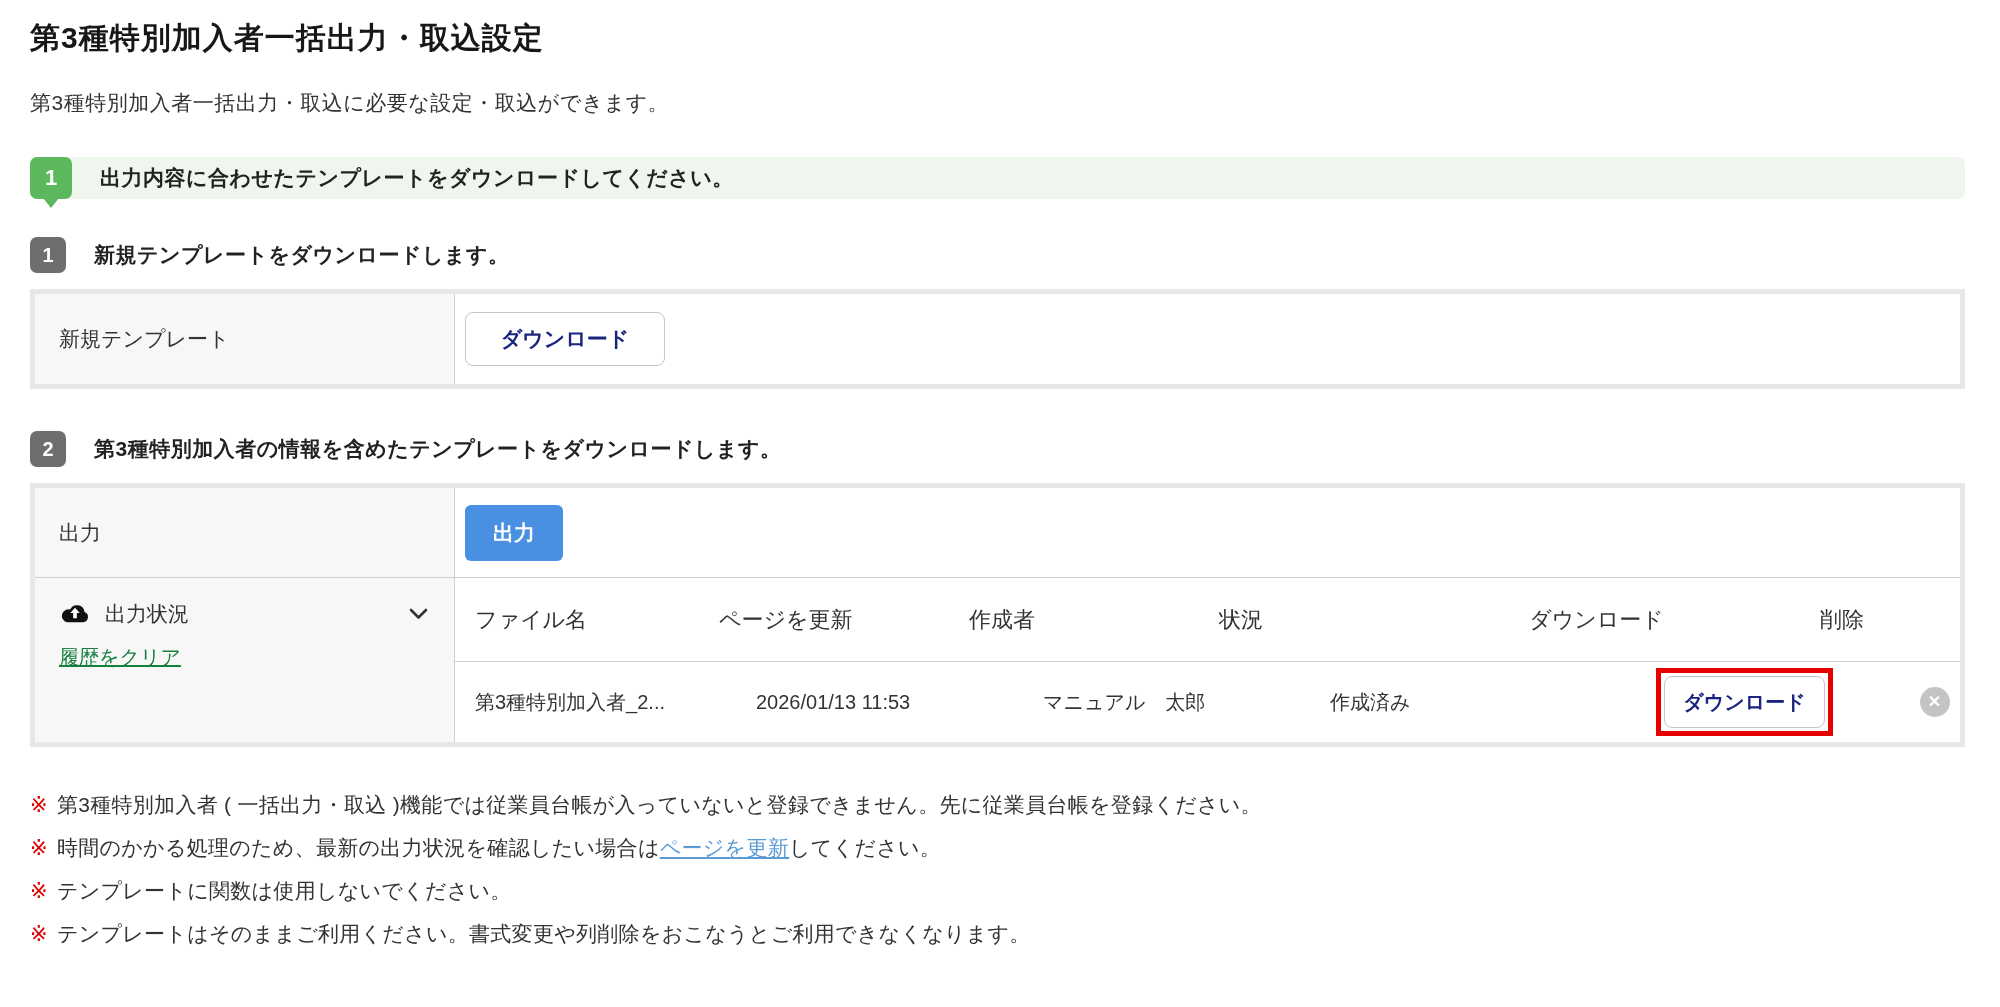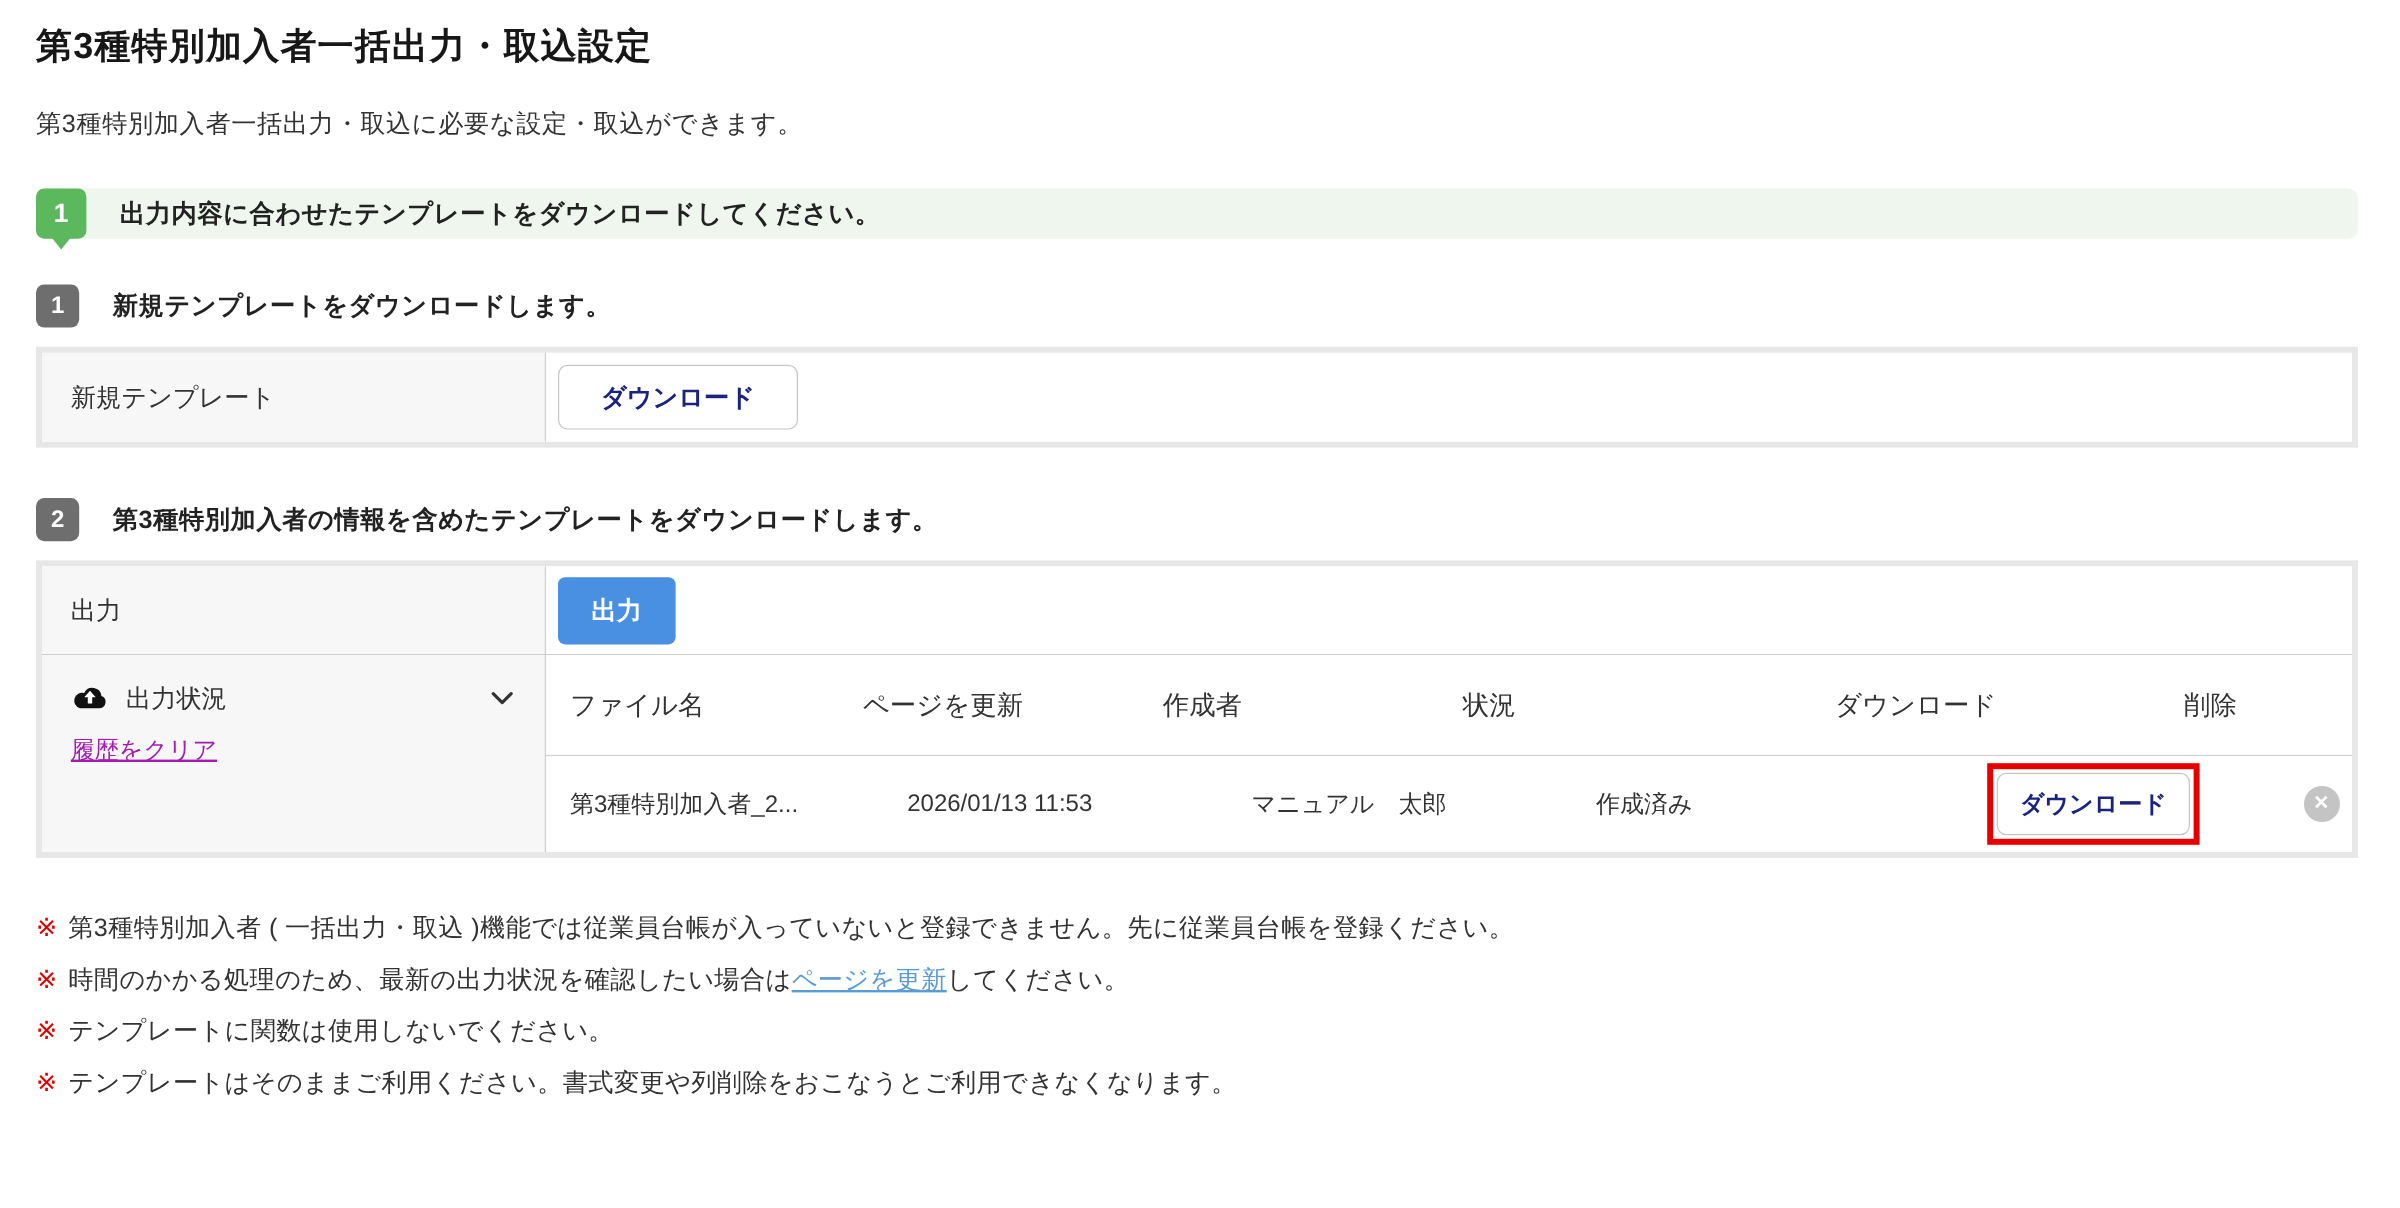--- a/index.html
+++ b/index.html
@@ -22,36 +22,36 @@
   .section-heading.second { margin-top:42px; }
   .num-badge { width:36px; height:36px; flex:0 0 auto; background:#6e6e6e; border-radius:7px; color:#fff; font-size:20px; font-weight:bold; display:flex; align-items:center; justify-content:center; }
   .section-heading .heading-text { font-size:21px; font-weight:bold; color:#222; margin-left:28px; letter-spacing:0.5px; }
 
   
   .panel { margin-top:16px; width:1935px; border:5px solid #e7e7e7; background:#fff; }
   .prow { display:flex; width:100%; }
   .prow.bordered { border-bottom:1px solid #cfcfcf; }
   .label-cell { width:420px; flex:0 0 auto; background:#f7f7f7; border-right:1px solid #cfcfcf; padding-left:24px; }
   .content-cell { flex:1 1 auto; background:#fff; }
-  .row-simple { height:74px; }
+  .row-simple { height:90px; }
   .row-simple .label-cell { display:flex; align-items:center; font-size:21px; color:#333; }
   .row-simple .content-cell { display:flex; align-items:center; padding-left:10px; }
 
   .btn-outline { background:#fff; border:1px solid #c6c6c6; border-radius:8px; color:#1a237e; font-weight:bold; font-family:inherit; cursor:pointer; }
   .btn-outline.big { min-width:200px; height:54px; font-size:21px; padding:0 30px; }
   .btn-outline.small { min-width:158px; height:52px; font-size:20px; padding:0 18px; }
   .btn-primary { background:#4a90e2; border:none; border-radius:6px; color:#fff; font-weight:bold; font-family:inherit; font-size:21px; min-width:98px; height:56px; padding:0 24px; cursor:pointer; }
 
   
   .status-cell { padding-top:22px; }
   .status-line { display:flex; align-items:center; padding-right:26px; }
   .cloud-icon { width:32px; height:26px; flex:0 0 auto; }
   .status-text { font-size:21px; color:#333; margin-left:14px; }
   .chev { margin-left:auto; }
-  .clear-link { display:inline-block; margin-top:16px; font-size:20px; color:#a21caf; text-decoration:underline; cursor:pointer; }
+  .clear-link { display:inline-block; margin-top:16px; font-size:20px; color:#15803d; text-decoration:underline; cursor:pointer; }
 
   
   .inner-header { display:flex; align-items:center; height:84px; border-bottom:1px solid #cfcfcf; font-size:22px; color:#333; }
   .inner-data { display:flex; align-items:center; height:80px; font-size:20px; color:#333;gap:37px; }
   .col-file { width:264px; padding-left:20px; flex:0 0 auto; white-space:nowrap; overflow:hidden; }
   .col-date { width:250px; flex:0 0 auto; white-space:nowrap; }
   .col-creator { width:250px; flex:0 0 auto; white-space:nowrap; }
   .col-status { width:250px; flex:0 0 auto; white-space:nowrap; }
   .col-dl { width:255px; flex:0 0 auto; display:flex; justify-content:center; }
   .col-del { flex:1 1 auto; display:flex; justify-content:center; }

